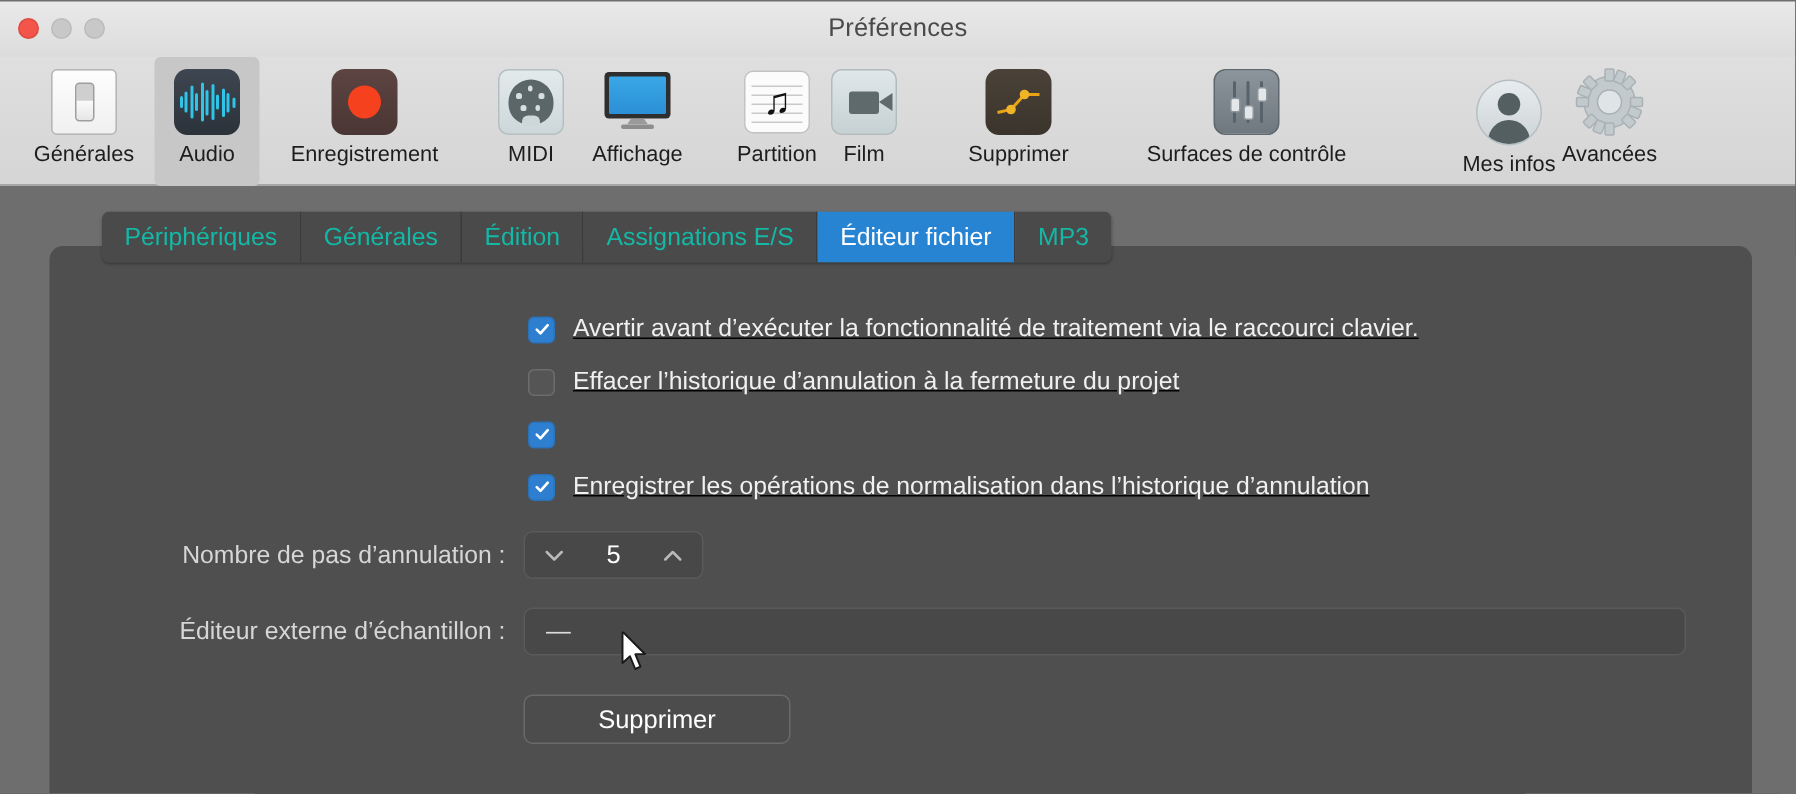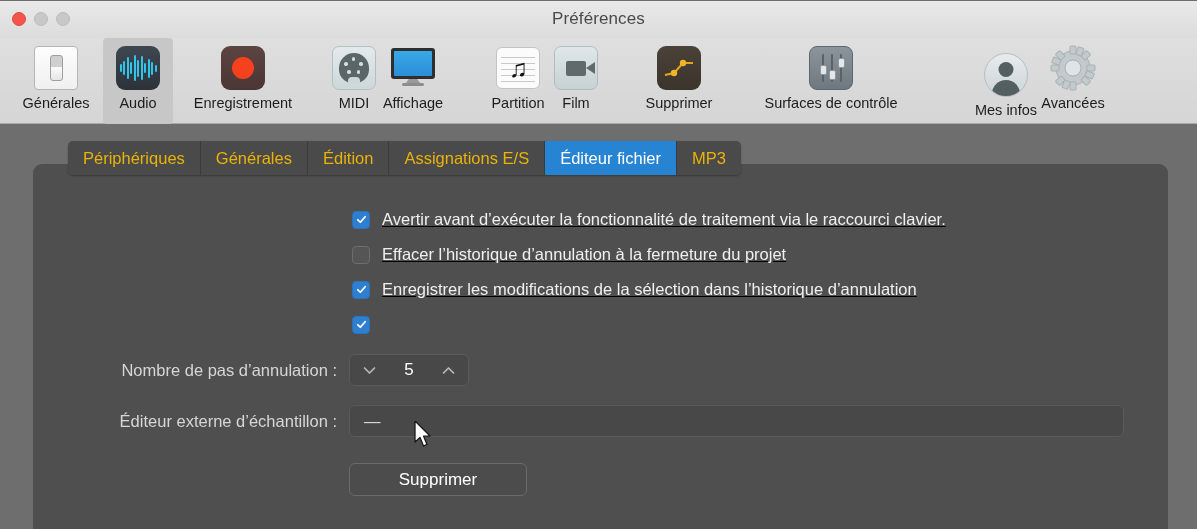--- a/index.html
+++ b/index.html
@@ -161,21 +161,21 @@
   .tabbar {
     position: absolute; left: 68px; top: 141px;
     height: 34px;
     display: flex;
     border-radius: 5px;
     overflow: hidden;
     box-shadow: 0 1px 2px rgba(0,0,0,0.3);
   }
   .tab {
     background: #4a4a4a;
-    color: #eab308;
+    color: #14b8a6;
     font-size: 16.5px;
     display: flex; align-items: center; justify-content: center;
     padding: 0 15px;
     border-right: 1px solid #3b3b3b;
     white-space: nowrap;
   }
   .tab:last-child { border-right: none; }
   .tab.active { background: #2684d3; color: #ffffff; }
 
   
@@ -301,21 +301,21 @@
           <div class="pin" style="left:5px;top:9px"></div>
           <div class="pin" style="left:20px;top:9px"></div>
           <div class="pin" style="left:8px;top:17px"></div>
           <div class="pin" style="left:17.5px;top:17px"></div>
         </div>
           </div>
       </div>
       <div class="tblabel">MIDI</div>
     </div>
 
-    <div class="tbitem" style="left:367px;width:92px;">
+    <div class="tbitem" style="left:379px;width:92px;">
       <div class="tbicon">
         <div class="ic-aff">
           <div class="scr">
               <div class="in"></div>
             </div>
           <div class="stand"></div>
           <div class="base"></div>
         </div>
       </div>
       <div class="tblabel">Affichage</div>
@@ -434,29 +434,29 @@
       <div class="cbox off"></div>
       <div class="cblabel">Effacer l’historique d’annulation à la fermeture du projet</div>
     </div>
 
     <div class="checkrow">
       <div class="cbox on">
         <svg class="tick" viewBox="0 0 12 12">
           <polyline points="2,6.3 4.7,9 10,3" fill="none" stroke="#fff" stroke-width="1.9" stroke-linecap="round" stroke-linejoin="round"></polyline>
         </svg>
       </div>
-      <div class="cblabel">Enregistrer les modifications de la sélection dans l’historique d’annulation</div>
     </div>
 
     <div class="checkrow">
       <div class="cbox on">
         <svg class="tick" viewBox="0 0 12 12">
           <polyline points="2,6.3 4.7,9 10,3" fill="none" stroke="#fff" stroke-width="1.9" stroke-linecap="round" stroke-linejoin="round"></polyline>
         </svg>
       </div>
+      <div class="cblabel">Enregistrer les opérations de normalisation dans l’historique d’annulation</div>
     </div>
   </div>
 
   <div class="fieldrow" style="left:52px; top:354px; width:417px;">
     <div class="flabel" style="width:285px;">Nombre de pas d’annulation :</div>
     <div class="stepper" style="margin-left:12px;">
       <svg class="chev" viewBox="0 0 13 9">
         <polyline points="1.5,2 6.5,7 11.5,2" fill="none" stroke="#b9b9b9" stroke-width="1.7" stroke-linecap="round" stroke-linejoin="round"></polyline>
       </svg>
       <div class="val">5</div>

